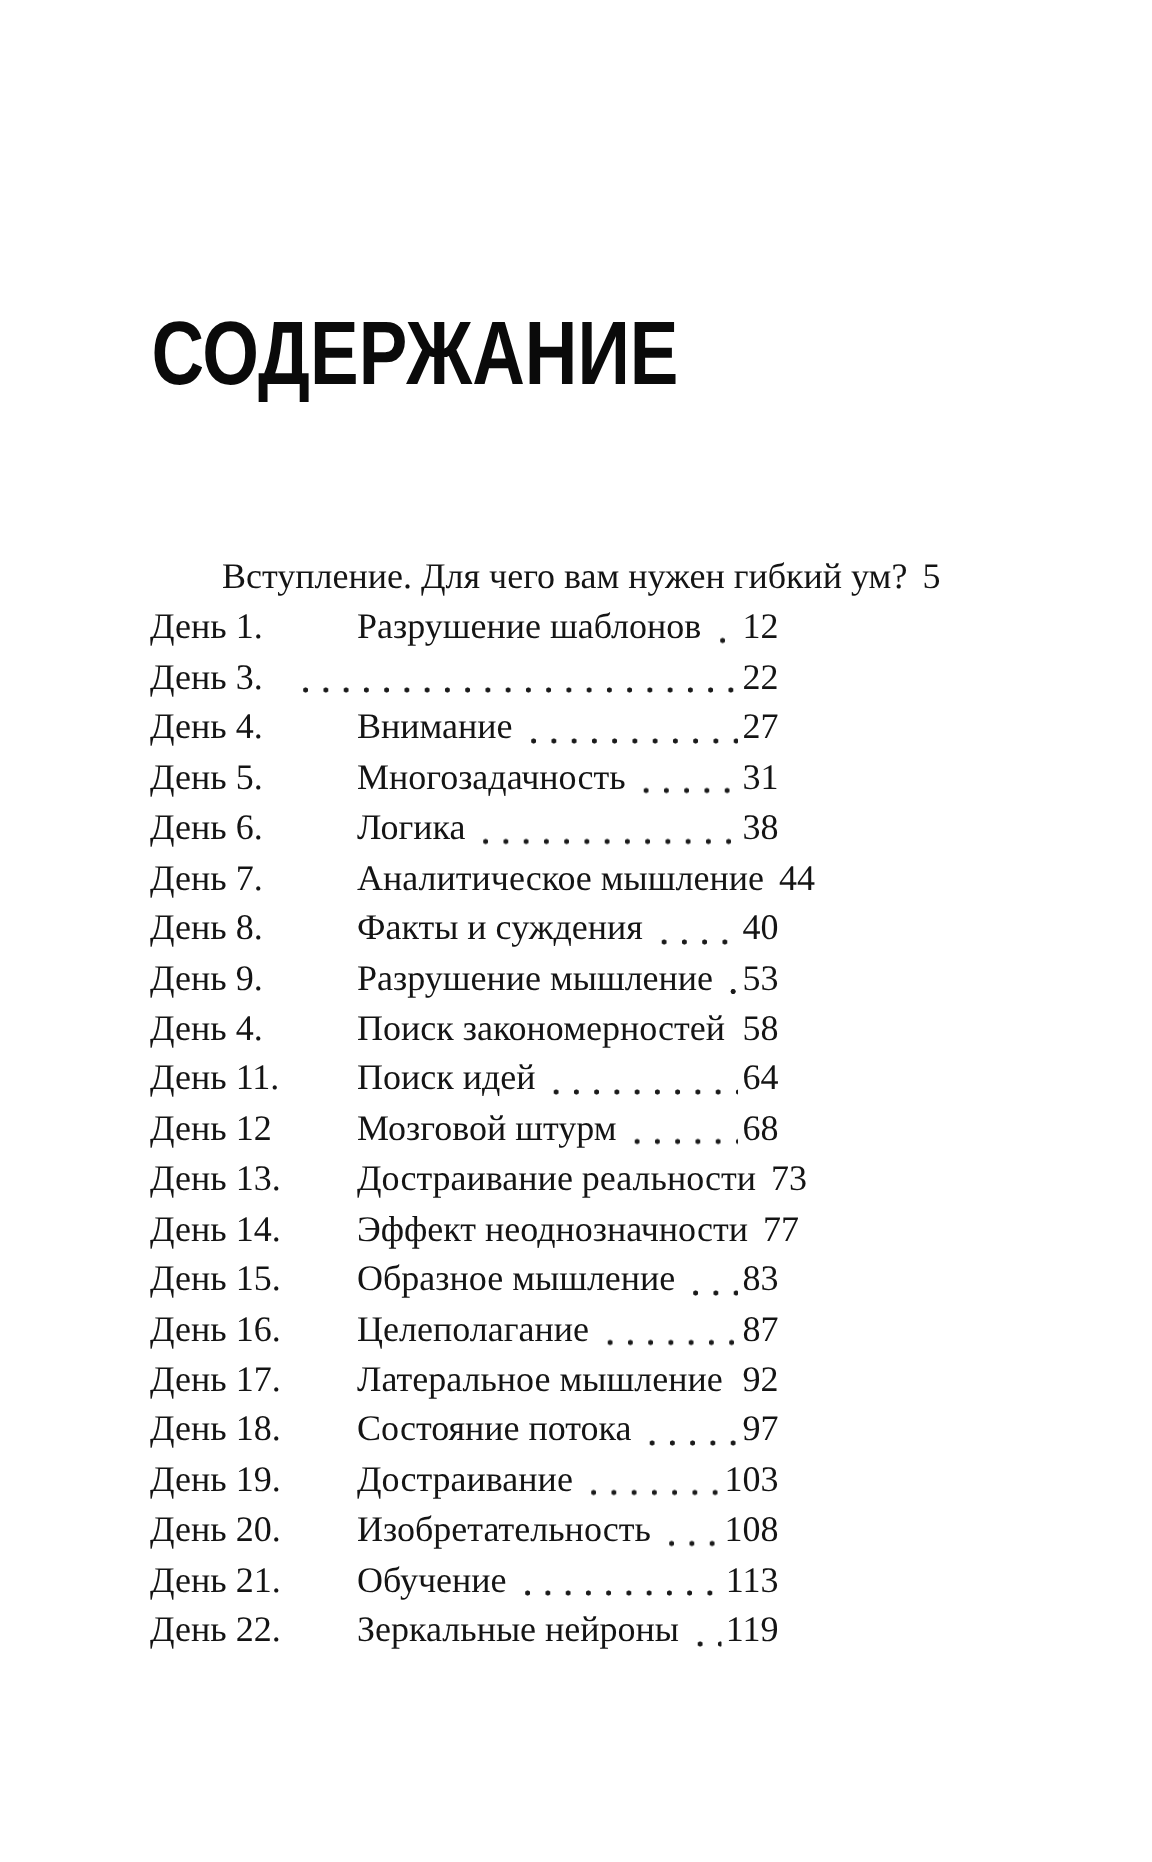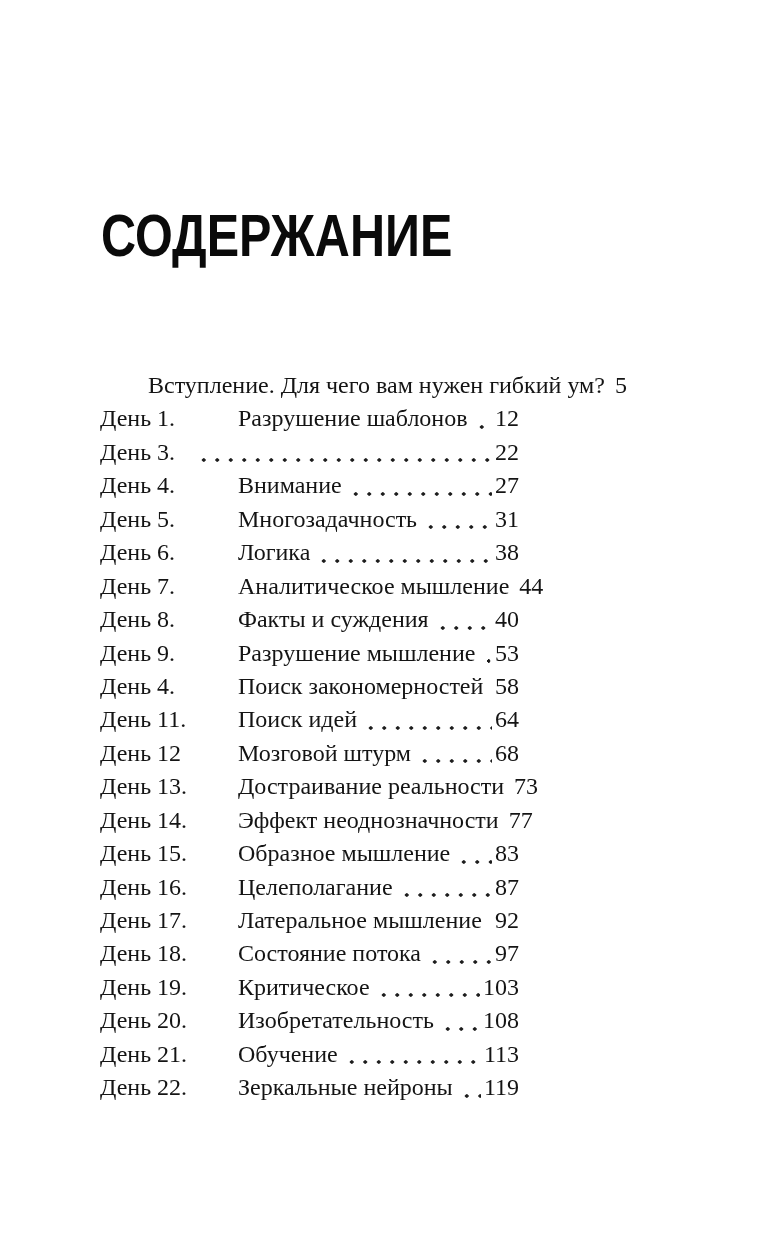--- a/index.html
+++ b/index.html
@@ -179,21 +179,21 @@
     <span class="toc-page">92</span>
   </div>
       <div class="toc-row">
     <span class="toc-label">День 18.</span>
     <span class="toc-title">Состояние потока</span>
     <span class="toc-dots"></span>
     <span class="toc-page">97</span>
   </div>
       <div class="toc-row">
     <span class="toc-label">День 19.</span>
-    <span class="toc-title">Критическое</span>
+    <span class="toc-title">Достраивание</span>
     <span class="toc-dots"></span>
     <span class="toc-page">103</span>
   </div>
       <div class="toc-row">
     <span class="toc-label">День 20.</span>
     <span class="toc-title">Изобретательность</span>
     <span class="toc-dots"></span>
     <span class="toc-page">108</span>
   </div>
       <div class="toc-row">

